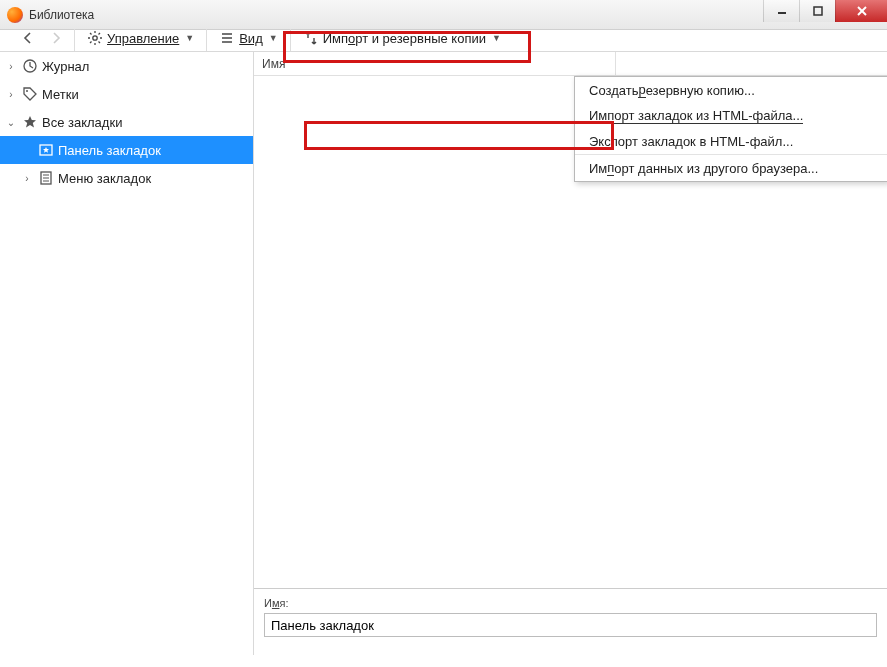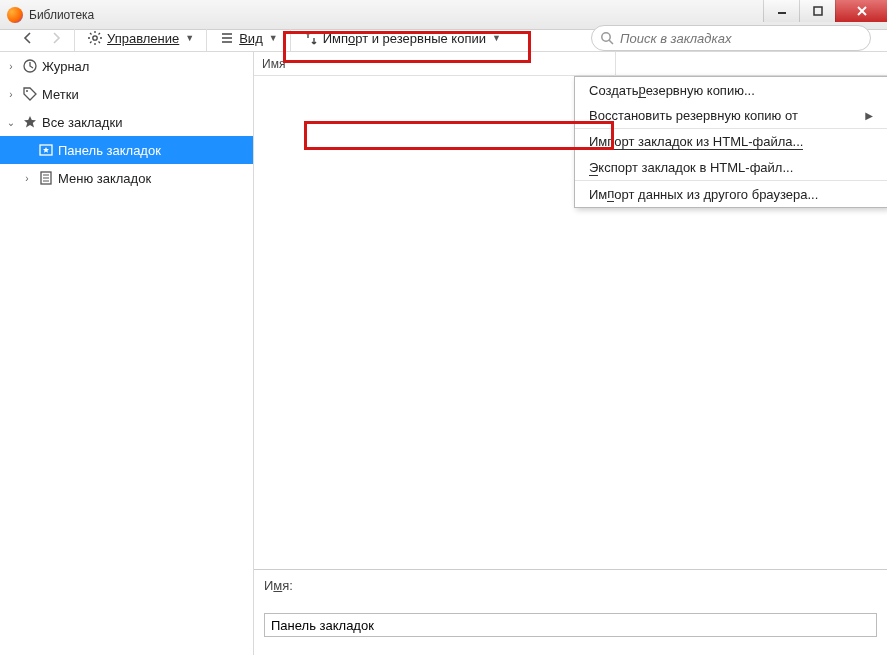--- a/index.html
+++ b/index.html
@@ -35,21 +35,21 @@
 .columns { display:flex; height:24px; border-bottom:1px solid #e0e0e0; align-items:center; font-size:12px; color:#444; }
 .col-name { width:362px; padding-left:8px; border-right:1px solid #e0e0e0; height:100%; display:flex; align-items:center; }
 .col-addr { flex:1; padding-left:8px; height:100%; display:flex; align-items:center; }
 
 .rows { flex:1; position:relative; }
 .row { display:flex; height:22px; align-items:center; font-size:13px; }
 .row .c1 { width:362px; padding-left:8px; display:flex; align-items:center; gap:6px; }
 .row .c2 { flex:1; padding-left:8px; }
 
 .details { border-top:1px solid #ccc; padding:8px 10px 18px; background:#fff; }
-.details-label { font-size:13px; color:#444; margin-bottom:20px; }
+.details-label { font-size:11px; color:#444; margin-bottom:4px; }
 .details-label .u { text-decoration:underline; }
 .details input { width:100%; height:24px; border:1px solid #bcbcbc; padding:0 6px; font-size:13px; }
 
 
 .dropdown-box { position:absolute; left:320px; top:0; width:314px; background:#fff; border:1px solid #b8b8b8; box-shadow:2px 2px 6px rgba(0,0,0,.2); z-index:40; }
 .menu-item { height:26px; display:flex; align-items:center; padding:0 14px; font-size:13px; cursor:default; position:relative; }
 .menu-item.sep-after { border-bottom:1px solid #e3e3e3; }
 .menu-item .sub-caret { margin-left:auto; font-size:10px; color:#555; }
 .menu-item .ul { border-bottom:1px solid #333; }
 
@@ -129,27 +129,20 @@
   </div>
   <div class="tb-sep"></div>
   <div class="tb-btn">
     <svg width="16" height="16" viewBox="0 0 16 16">
         <path d="M5 2 L5 8 M5 2 L3 4 M5 2 L7 4" fill="none" stroke="#444" stroke-width="1.4"></path>
         <path d="M11 14 L11 8 M11 14 L9 12 M11 14 L13 12" fill="none" stroke="#444" stroke-width="1.4"></path>
       </svg>
     <span class="tb-text">Имп<span class="ul">о</span>рт и резервные копии</span>
     <span class="tb-caret">▼</span>
   </div>
-  <div class="search-wrap">
-    <svg class="search-icon" width="16" height="16" viewBox="0 0 16 16">
-        <circle cx="7" cy="7" r="4.2" fill="none" stroke="#999" stroke-width="1.5"></circle>
-        <line x1="10.2" y1="10.2" x2="14" y2="14" stroke="#999" stroke-width="1.5"></line>
-      </svg>
-    <input type="text" placeholder="Поиск в закладках" style="">
-  </div>
 </div>
 
 <div class="main">
   <div class="sidebar">
     <div class="tree-item">
       <span class="chev">›</span>
       <svg width="16" height="16" viewBox="0 0 16 16">
           <circle cx="8" cy="8" r="6" fill="none" stroke="#555" stroke-width="1.3"></circle>
           <path d="M8 4 L8 8 L11 10" fill="none" stroke="#555" stroke-width="1.3"></path>
         </svg>
@@ -199,24 +192,20 @@
         <div class="c1"></div>
         <div class="c2">https://www.mozilla.org/ru/firefox/c</div>
       </div>
       <div class="row">
         <div class="c1"></div>
         <div class="c2">https://ya.ru/</div>
       </div>
 
       <div class="dropdown-box">
         <div class="menu-item">Создать <span class="ul">р</span>езервную копию...</div>
-        <div class="menu-item sep-after">
-            <span>Восстановить резервную копию от</span>
-            <span class="sub-caret">▶</span>
-          </div>
         <div class="menu-item">
             <span class="ul">Импорт закладок из HTML-файла...</span>
           </div>
         <div class="menu-item sep-after"><span class="ul">Э</span>кспорт закладок в HTML-файл...</div>
         <div class="menu-item">Им<span class="ul">п</span>орт данных из другого браузера...</div>
       </div>
     </div>
     <div class="details">
       <div class="details-label"><span>И</span><span class="u">м</span><span>я:</span></div>
       <input type="text" value="Панель закладок" style="">

